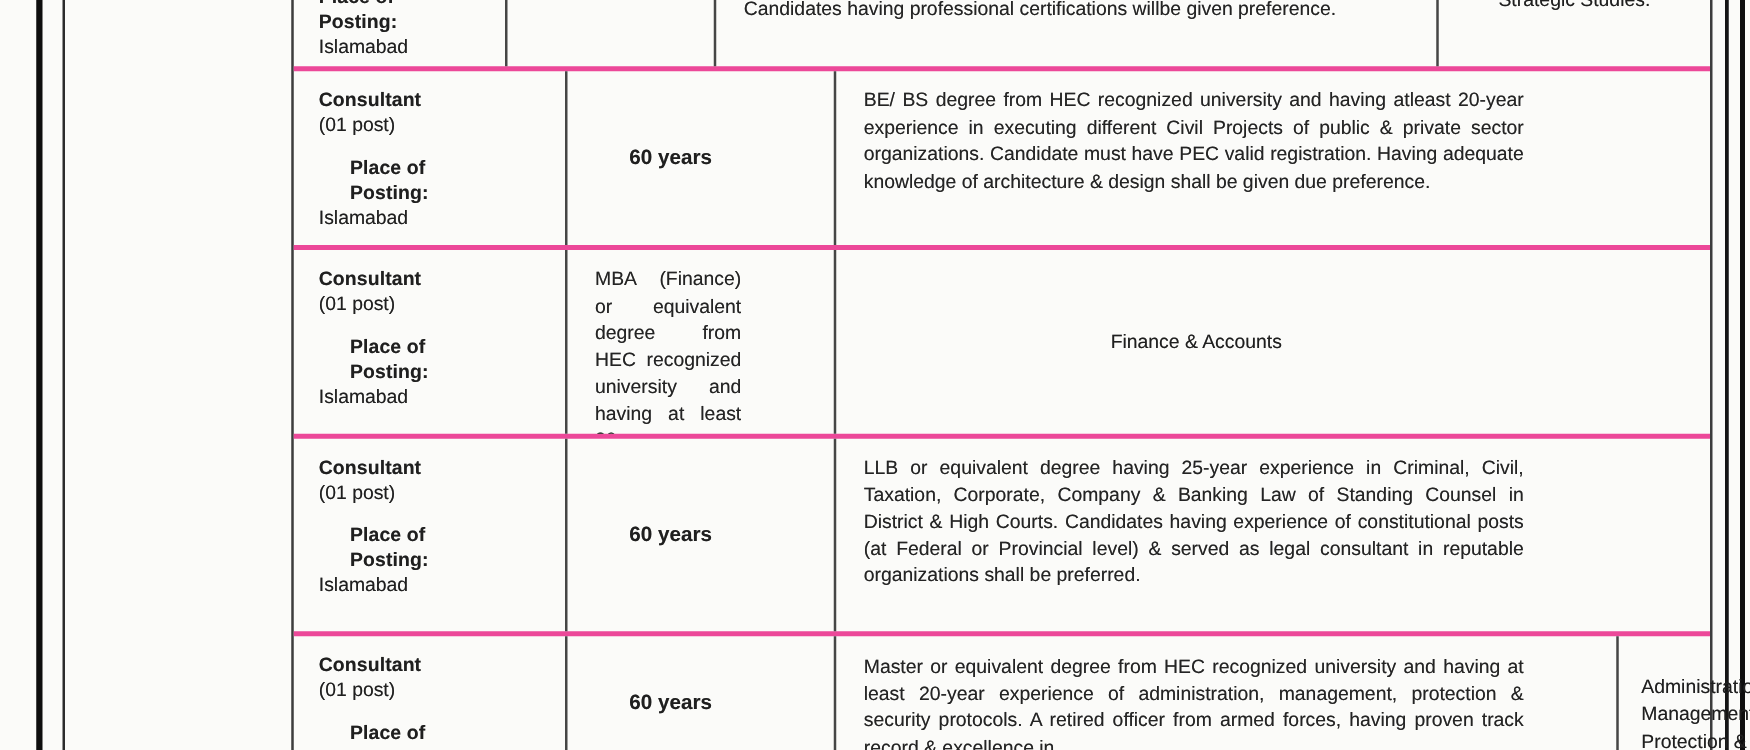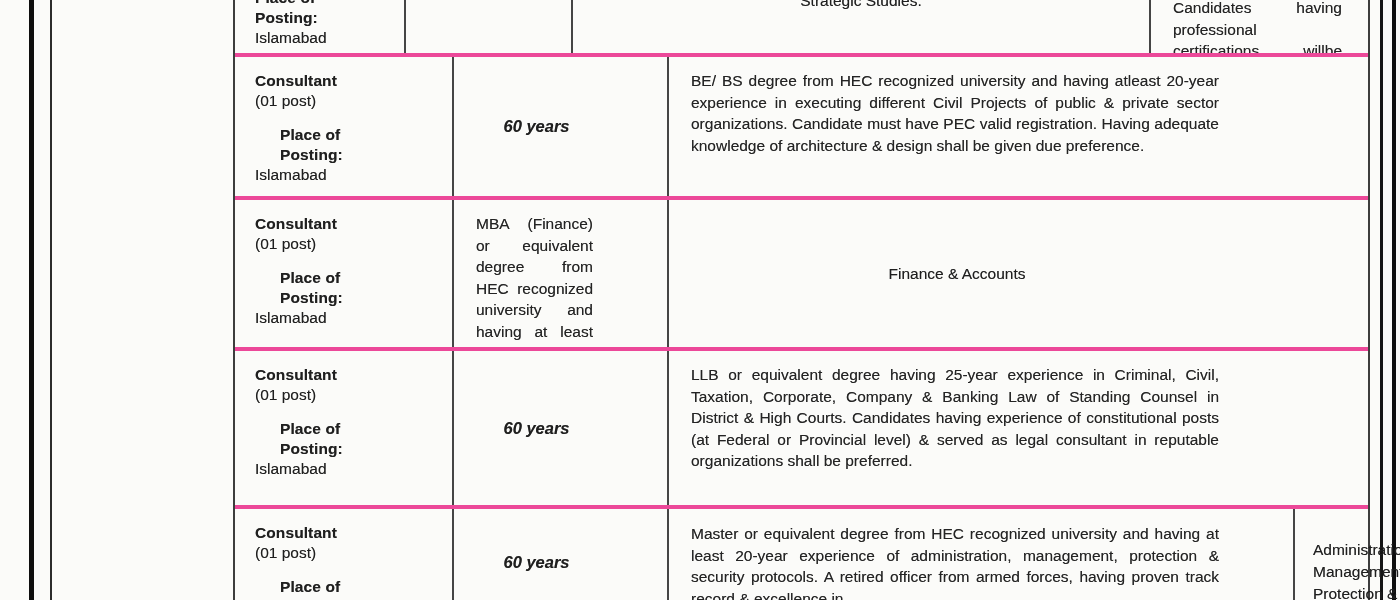--- a/index.html
+++ b/index.html
@@ -39,21 +39,21 @@
   .cell + .cell { border-left:2px solid #454545; }
 
   
   .post-inner { padding:14px 8px 0 20px; font-size:15.5px; line-height:20px; }
   .post-inner span { display:block; white-space:pre-line; }
   .b { font-weight:bold; letter-spacing:0.1px; }
   .gap { margin-top:14px;margin-left:25px; }
   .r0 .post-inner { padding-top:0; margin-top:-12px; }
 
   
-  .age { display:flex; align-items:center; justify-content:center;font-style:italic; }
+  .age { display:flex; align-items:center; justify-content:center; }
   .age span { font-weight:bold; font-size:16.5px; }
 
   
   .qual { padding:13px 26px 0 22px; }
   .qual-text {
     margin:0; font-size:15.5px; line-height:21.5px;
     text-align:justify; text-justify:inter-word; color:#242424;
   }
   .r0 .qual { padding-top:0; }
   .r0 .qual-text { margin-top:-3px; }
@@ -89,25 +89,25 @@
       <div class="cell post">
         <div class="post-inner">
           <span class="b">Place of
 Posting:</span>
           <span>Islamabad</span>
         </div>
       </div>
       <div class="cell age">
         <span></span>
       </div>
+      <div class="cell qual">
+        <p class="qual-text">Candidates having professional certifications willbe given preference.</p>
+      </div>
       <div class="cell field">
         <span class="field-text">Strategic Studies.</span>
-      </div>
-      <div class="cell qual">
-        <p class="qual-text">Candidates having professional certifications willbe given preference.</p>
       </div>
     </div>
 
     <div class="row r1">
       <div class="cell post">
         <div class="post-inner">
           <span class="b">Consultant</span>
           <span>(01 post)</span>
           <span class="b gap">Place of
 Posting:</span>

